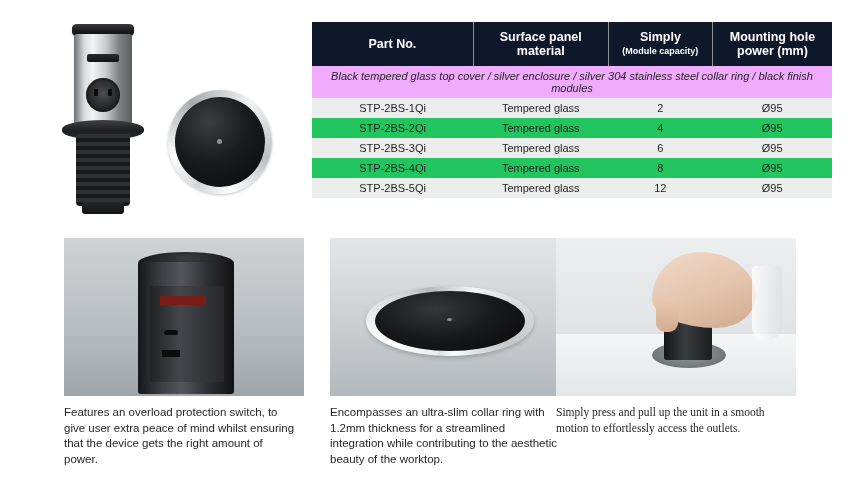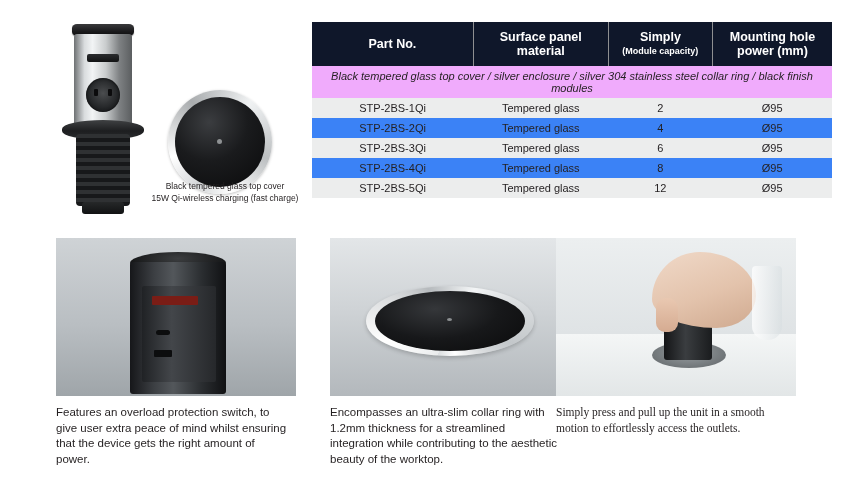--- a/index.html
+++ b/index.html
@@ -88,30 +88,30 @@
   .tbl th:last-child { border-right: none; margin-left: 8px; }
   .tbl th .sub { display: block; font-size: 9px; font-weight: bold; }
   .note-row td {
     padding: 7px 4px 9px 4px; font-size: 9.5px; font-style: italic; color: #c1452b;
     text-align: left; background: #f0abfc;
   }
   .tbl td {
     font-size: 11px; text-align: center; padding: 4px 4px; color: #231f20;
   }
   tr.alt td { background: #eceded; }
-  tr.plain td { background: #3b82f6; }
+  tr.plain td { background: #22c55e; }
   .col1 { width: 31%; }
   .col2 { width: 26%; }
   .col3 { width: 20%; }
   .col4 { width: 23%; }
 
   
   .panels { position: absolute; left: 0; top: 238px; width: 850px; }
   .panel { position: absolute; top: 0; }
-  .p1 { left: 56px; width: 240px; }
+  .p1 { left: 64px; width: 240px; }
   .p2 { left: 298px; width: 240px; margin-left: 32px; }
   .p3 { left: 556px; width: 240px; font-family: Liberation Serif, serif; }
   .photo { position: relative; width: 240px; height: 158px; overflow: hidden; }
 
   
   .ph1 { background: linear-gradient(180deg,#cfd3d6 0%, #b9bec2 55%, #9fa5a9 100%); }
   .ph1 .unit-top {
     position: absolute; left: 74px; top: 14px; width: 96px; height: 22px;
     background: radial-gradient(ellipse at 50% 30%, #3c3e40 0%, #141516 75%);
     border-radius: 50%/50%;
@@ -206,24 +206,20 @@
       <div class="tower-collar"></div>
       <div class="tower-thread"></div>
     </div>
 
     <div class="lid-wrap">
       <div class="lid-ring"></div>
       <div class="lid-glass"></div>
       <div class="lid-dot"></div>
     </div>
 
-    <div class="hero-caption">
-      <div>Black tempered glass top cover</div>
-      <div>15W Qi-wireless charging (fast charge)</div>
-    </div>
   </div>
 
   <div class="table">
     <table class="tbl">
       <colgroup>
         <col class="col1">
           <col class="col2">
           <col class="col3">
           <col class="col4">
       </colgroup>

